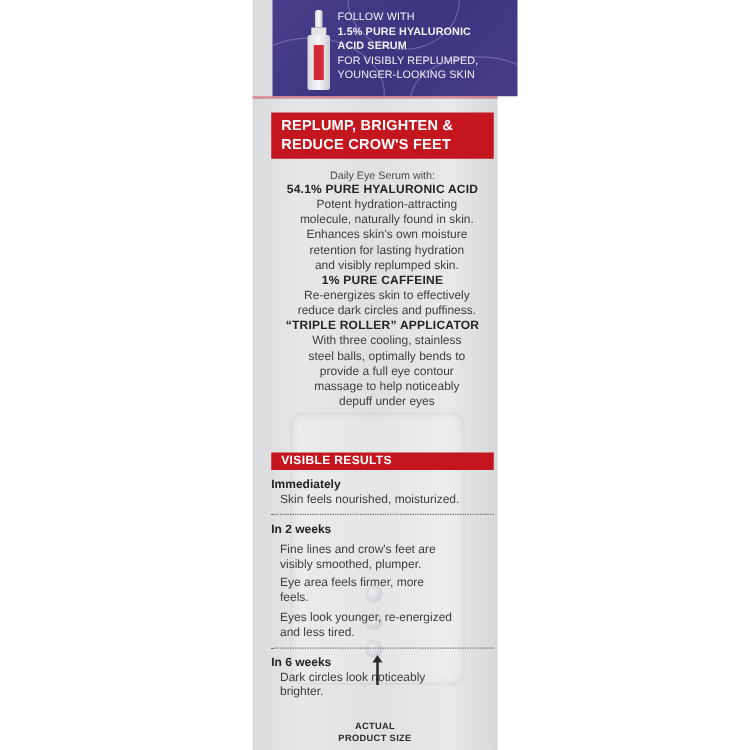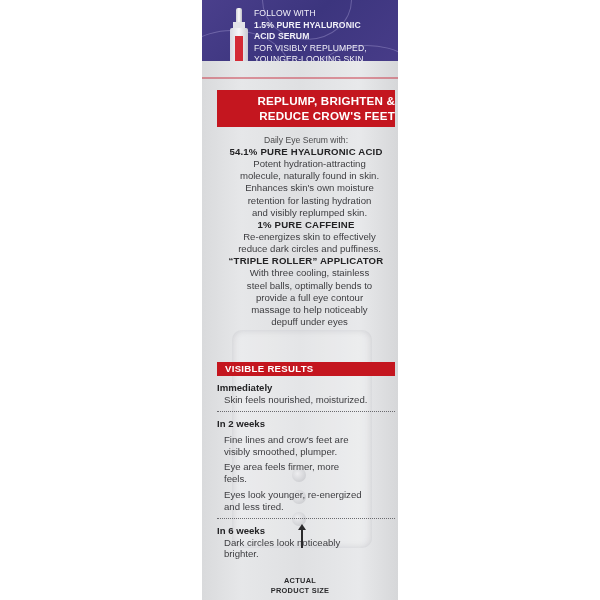--- a/index.html
+++ b/index.html
@@ -4,21 +4,21 @@
   <style>
     * { box-sizing: border-box; margin: 0; padding: 0; }
     html, body { width: 600px; height: 600px; background: #ffffff; overflow: hidden; }
     body { position: relative; font-family: "Liberation Sans", sans-serif; }
 
     .package {
       position: absolute; left: 202px; top: 0; width: 196px; height: 600px;
       background: linear-gradient(90deg, #d9dadc 0%, #e6e7e9 20%, #dfe0e2 50%, #e8e9eb 80%, #d6d7d9 100%);
     }
     .top-band {
-      position: absolute; left: 0; top: 0; width: 196px; height: 61px;
+      position: absolute; left: 16px; top: 0; width: 196px; height: 77px;
       background: linear-gradient(135deg, #4a3f8c 0%, #3c357e 50%, #473c88 100%);
       overflow: hidden;
     }
     .top-band .swirl {
       position: absolute; border: 1px solid rgba(190,180,230,0.35); border-radius: 50%;
     }
     .top-band-edge {
       position: absolute; left: 0; top: 77px; width: 196px; height: 2px; background: #c7283a;
       opacity: 0.45;
     }
@@ -43,21 +43,21 @@
     .follow-text {
       position: absolute; left: 52px; top: 8px; width: 140px;
       color: #f1f0f8; font-size: 8.6px; line-height: 11.6px; letter-spacing: 0.1px;
     }
     .follow-text .bold { font-weight: bold; }
 
     .headline-box {
       position: absolute; left: 15px; top: 90px; width: 178px; height: 37px;
       background: #c4161f; color: #ffffff;
       font-weight: bold; font-size: 11.6px; line-height: 15px;
-      padding: 3px 0 0 8px; letter-spacing: 0.2px; text-align: right;
+      padding: 3px 0 0 8px; letter-spacing: 0.2px;
     }
 
     .content {
       position: absolute; left: 15px; top: 135px; width: 178px; color: #3a3a3c; text-align: center;
     }
     .intro { font-size: 8.6px; line-height: 11px; color: #4a4a4c; }
     .feature-title {
       font-weight: bold; font-size: 9.6px; line-height: 12px; color: #232325; letter-spacing: 0.2px;
     }
     .feature-desc {

